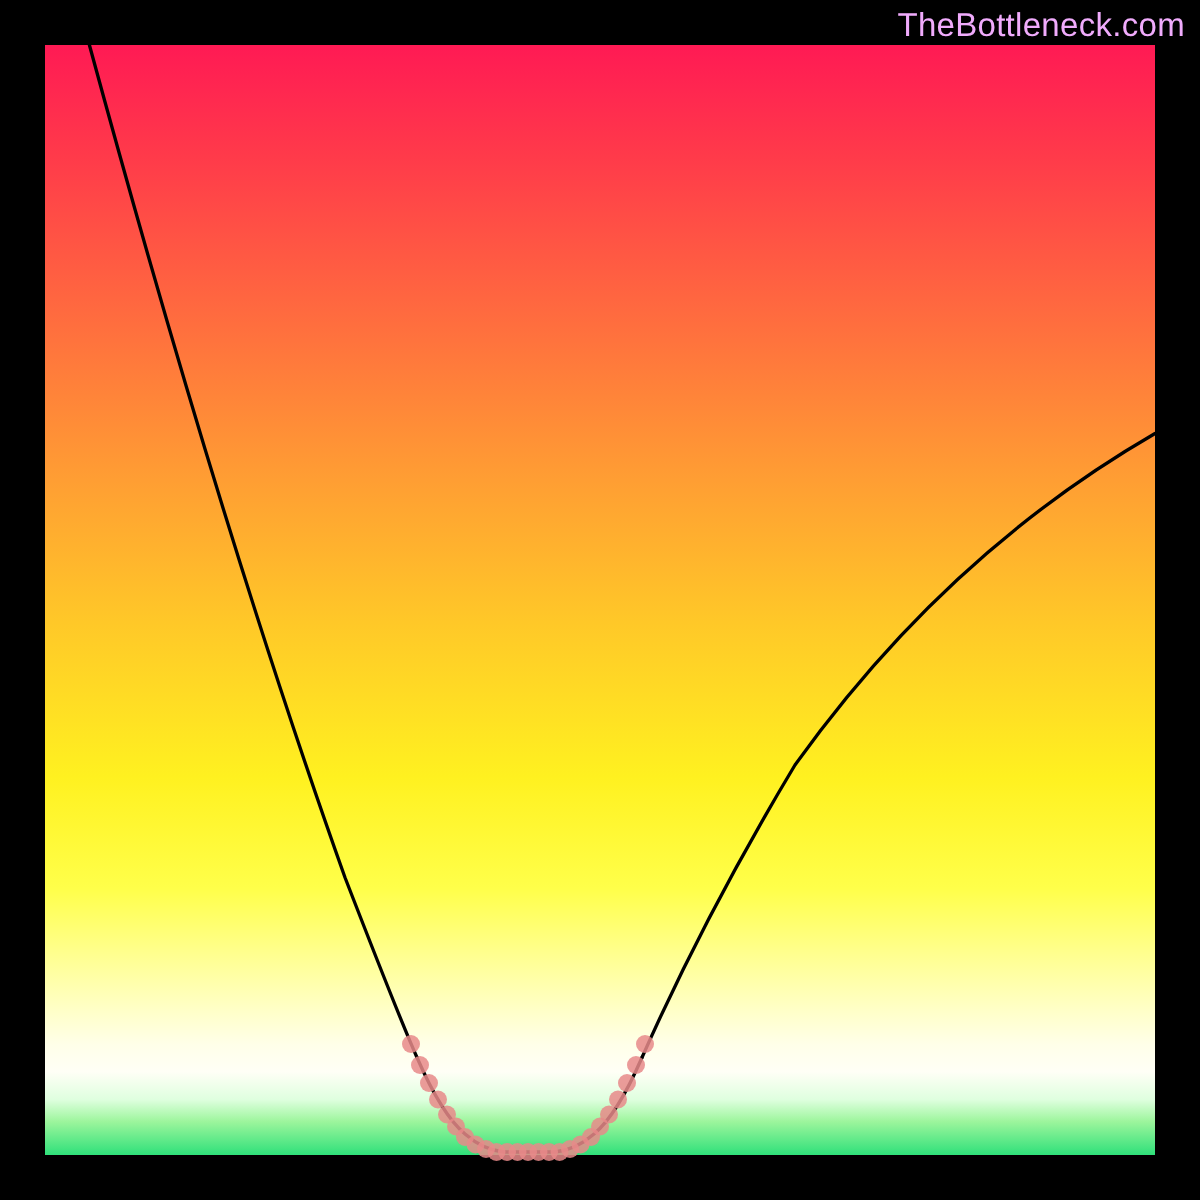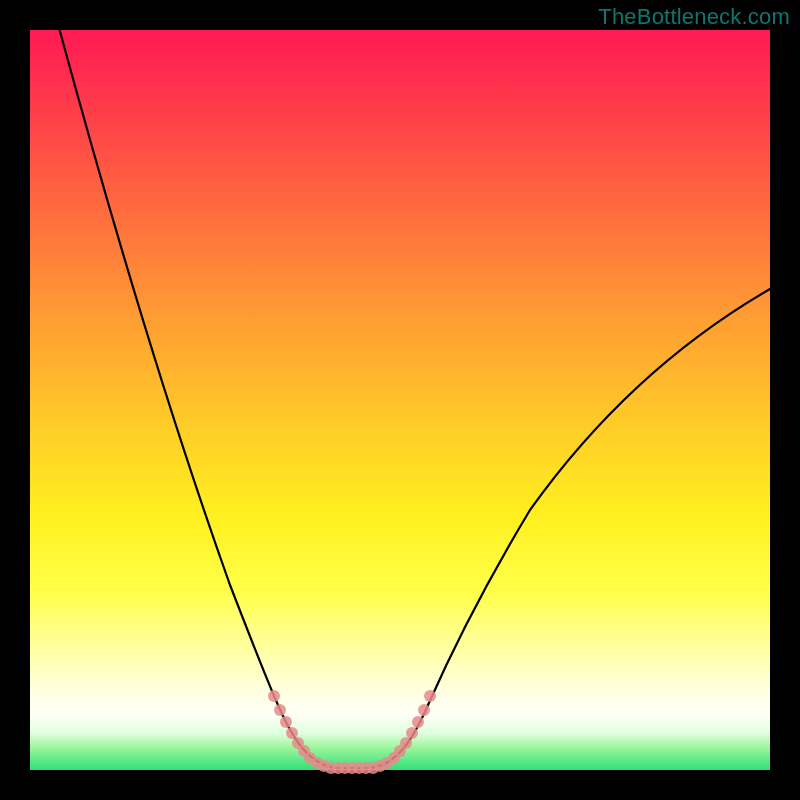--- a/index.html
+++ b/index.html
@@ -39,21 +39,21 @@
       #fffff6 92.5%,
       #dfffdf 95%,
       #9cf59c 97%,
       #2fe07a 100%
     );
   }
   .watermark {
     position: absolute;
     top: 4px;
     right: 10px;
-    color: #0f766e;
+    color: #f0abfc;
     font-size: 22px;
     font-weight: 400;
     letter-spacing: 0.2px;
     user-select: none;
   }
   svg.curve {
     position: absolute;
     left: 30px;
     top: 30px;
     width: 740px;

